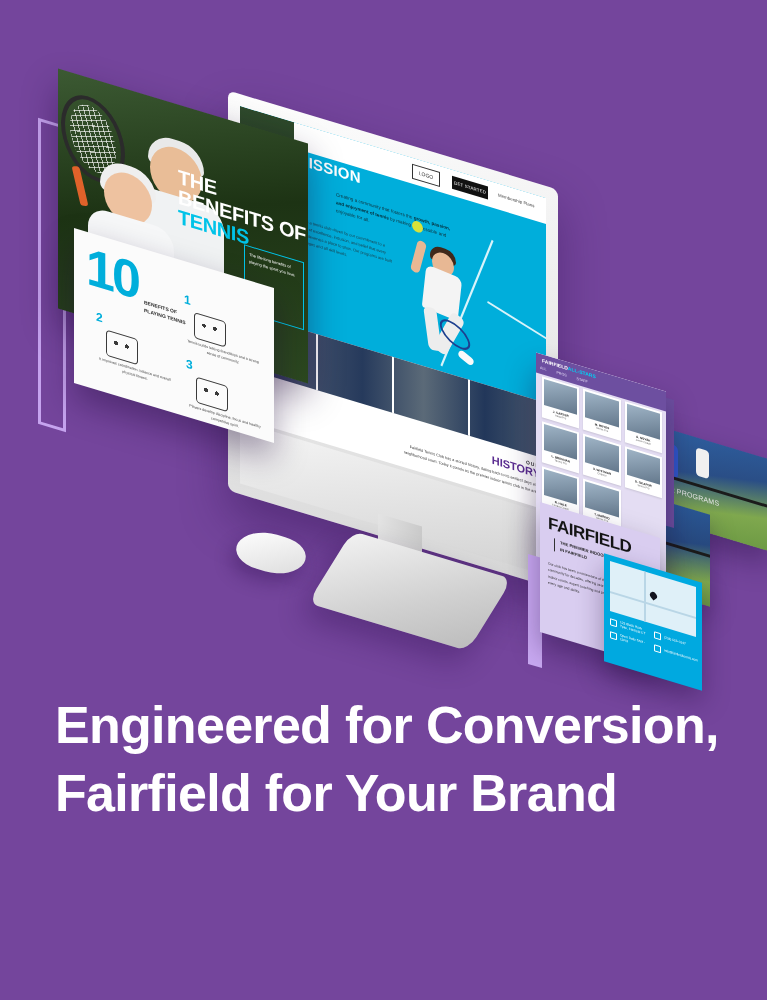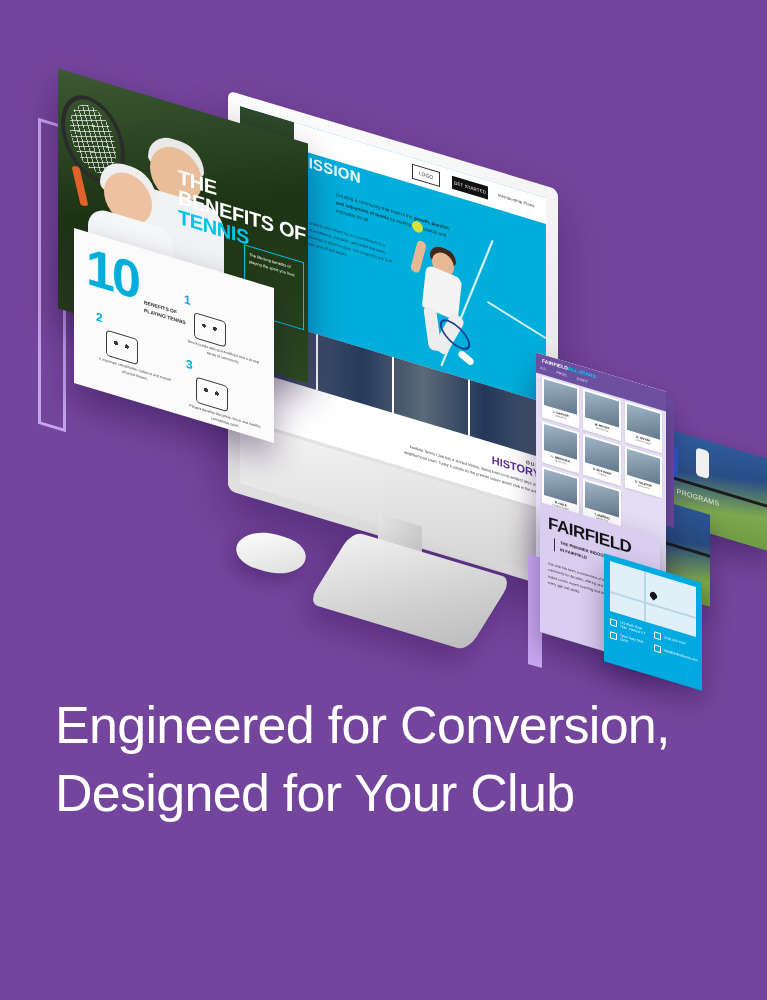--- a/index.html
+++ b/index.html
@@ -7,21 +7,21 @@
     width:767px;height:1000px;overflow:hidden;
     background:#74459c;
     font-family:"Liberation Sans", sans-serif;
     position:relative;
   }
   .stage{position:absolute;inset:0;overflow:hidden;}
 
   
   .headline{
     position:absolute;left:55px;top:692px;width:680px;
-    color:#ffffff;font-weight:normal;font-size:52px;line-height:1.30;
+    color:#ffffff;font-weight:bold;font-size:52px;line-height:1.30;
     letter-spacing:-0.7px;
   }
   .headline .l2{display:block;}
 
   
   .imac-body{
     position:absolute;left:228px;top:140px;width:330px;height:400px;
     background:linear-gradient(160deg,#fdfdfd 0%,#ededed 45%,#d6d6d6 100%);
     transform:matrix(1,0.30,0,1,0,0);
     border-radius:7px;
@@ -541,16 +541,16 @@
         </div>
       <div class="mrow">
           <span class="mi"></span>
           <span>info@fairfieldtennis.com</span>
         </div>
     </div>
   </div>
 
   <div class="headline">
     <span>Engineered for Conversion,</span>
-    <span class="l2">Designed for Your Club</span>
+    <span class="l2">Fairfield for Your Brand</span>
   </div>
 
 </div>
 
 </body></html>

